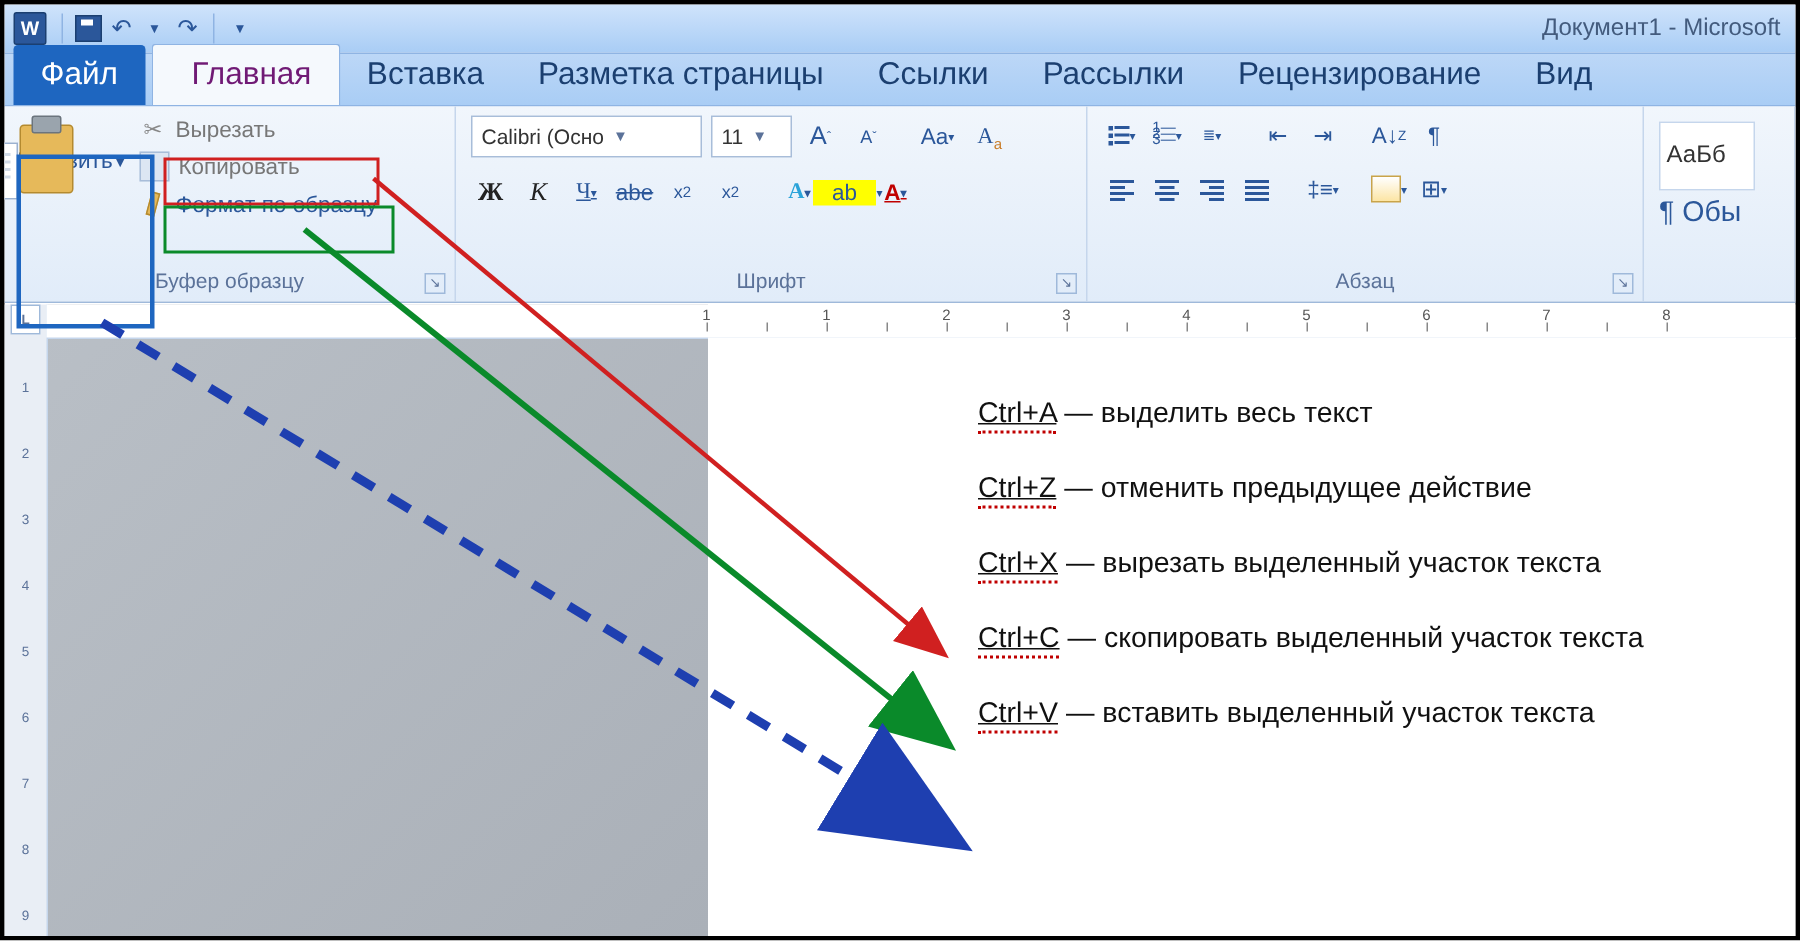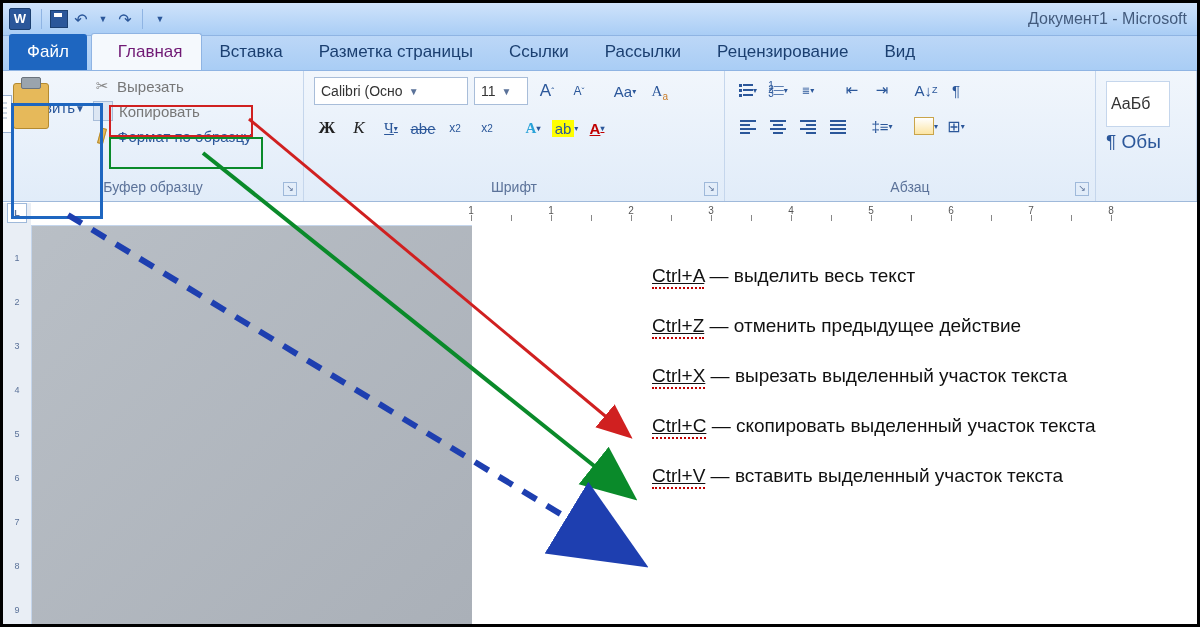--- a/index.html
+++ b/index.html
@@ -10,21 +10,21 @@
 .word-icon{width:20px;height:20px;background:#2b579a;color:#fff;font-weight:bold;font-size:13px;text-align:center;line-height:20px;border:1px solid #1b3f70;border-radius:2px;margin-right:4px;}
 .qat-sep{width:1px;height:20px;background:#8fb4e3;margin:0 6px;}
 .qat-btn{width:22px;height:22px;display:flex;align-items:center;justify-content:center;color:#2b579a;}
 .qat-save{width:16px;height:16px;background:#2b579a;border:1px solid #1b3f70;position:relative;}
 .qat-save:before{content:"";position:absolute;top:2px;left:3px;width:8px;height:4px;background:#fff;}
 .qat-undo,.qat-redo{font-size:16px;color:#2b579a;}
 .doc-title{margin-left:auto;color:#435b7d;font-size:16px;padding-right:4px;}
 
 
 .tabs{height:34px;background:linear-gradient(#bcd7f7,#a9cdf5);display:flex;align-items:flex-end;padding-left:6px;border-bottom:1px solid #8fb4e3;}
-.tab{padding:8px 18px 8px 18px;color:#1b3f70;font-size:17px;cursor:pointer;}
+.tab{padding:8px 18px 8px 18px;color:#1b3f70;font-size:21px;cursor:pointer;}
 .tab-file{background:#1e66c0;color:#fff;border-top-left-radius:3px;border-top-right-radius:3px;margin-right:4px;}
 .tab-active{background:#f5f9fd;border:1px solid #8fb4e3;border-bottom:none;border-top-left-radius:3px;border-top-right-radius:3px;color:#701a75;padding-left:26px;}
 
 
 .ribbon{height:130px;background:linear-gradient(#f1f6fc,#e1ecf9);display:flex;border-bottom:1px solid #9fb9da;}
 .group{border-right:1px solid #c5d6ec;display:flex;flex-direction:column;}
 .group-body{flex:1;display:flex;align-items:flex-start;padding:6px 10px 0 10px;}
 .group-label{height:22px;text-align:center;color:#5b7299;font-size:14px;position:relative;}
 .group-label .launcher{position:absolute;right:6px;top:3px;width:12px;height:12px;border:1px solid #9fb9da;font-size:9px;line-height:10px;color:#5b7299;}
 
@@ -54,21 +54,21 @@
 .combo .dd{margin-left:6px;color:#5b7299;font-size:10px;}
 .fname{width:140px;}
 .fsize{width:40px;}
 .ribtn{width:24px;height:24px;border:1px solid transparent;display:flex;align-items:center;justify-content:center;font-size:15px;color:#2b579a;background:rgba(255,255,255,0);}
 .bold{font-weight:bold;font-family:"Times New Roman",serif;font-size:17px;color:#222;}
 .italic{font-style:italic;font-family:"Times New Roman",serif;font-size:17px;color:#222;}
 .under{text-decoration:underline;font-family:"Times New Roman",serif;}
 .strike{text-decoration:line-through;}
 .supsub{font-size:12px;}
 .txteff{color:#2aa3d9;font-weight:bold;font-family:"Arial Black";}
-.highlight{background:#ffff00;padding:0 3px;}
+.highlight{background:#ffff00;padding:0 13px;}
 .fontcolor{color:#c00000;font-weight:bold;text-decoration:underline;text-decoration-color:#c00000;}
 
 
 .g-para{flex:0 0 auto;width:370px;}
 .g-para .group-body{flex-direction:column;gap:10px;}
 .para-row{display:flex;align-items:center;gap:4px;}
 .bul:before{content:"";display:inline-block;width:3px;height:3px;background:#2b579a;margin-right:1px;box-shadow:0 5px 0 #2b579a,0 10px 0 #2b579a;vertical-align:top;margin-top:2px;}
 .bul:after{content:"";display:inline-block;width:10px;height:2px;background:#2b579a;box-shadow:0 5px 0 #2b579a,0 10px 0 #2b579a;vertical-align:top;margin-top:2px;}
 .align-ic{display:inline-block;width:16px;height:12px;}
 .align-ic span{display:block;height:2px;background:#2b579a;margin-bottom:2px;}

